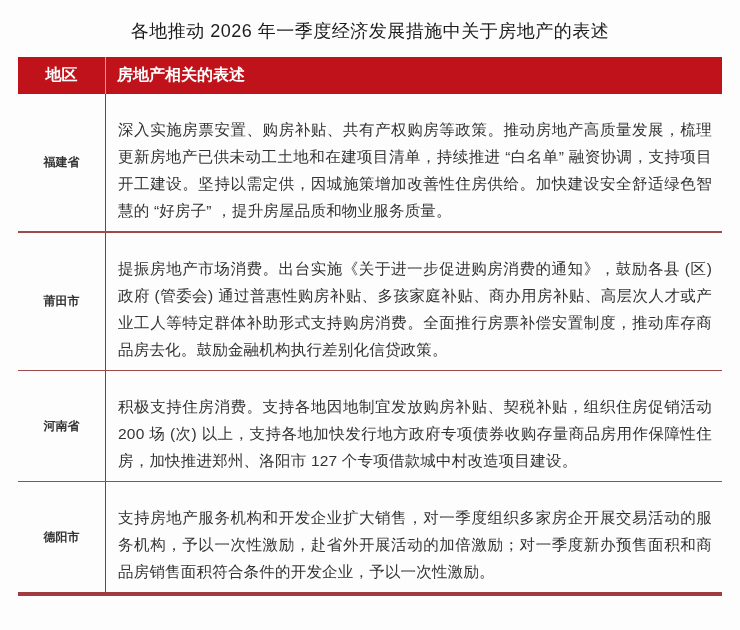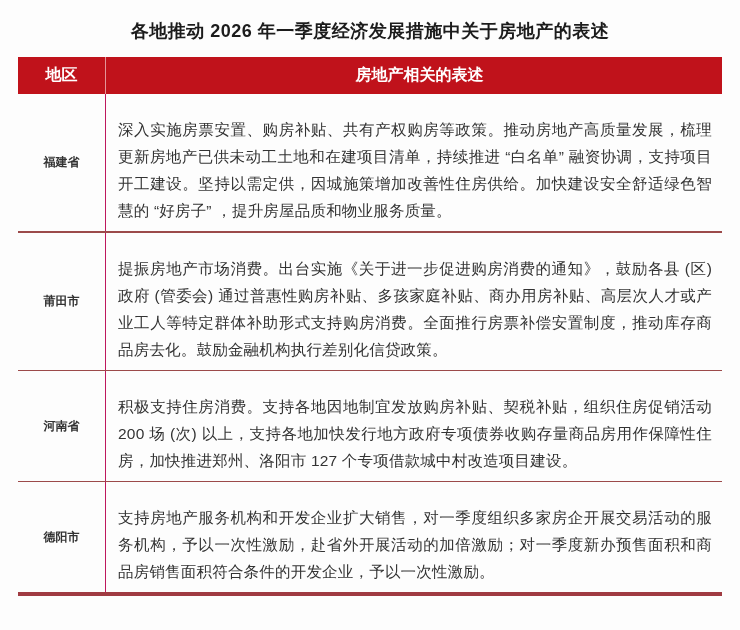--- a/index.html
+++ b/index.html
@@ -15,21 +15,21 @@
   .page {
     width: 740px;
     height: 630px;
     box-sizing: border-box;
     position: relative;
   }
   .title {
     padding-top: 19px;
     text-align: center;
     font-size: 18px;
-    font-weight: bold;
+    font-weight: normal;
     color: #1c1c1c;
     letter-spacing: 0.5px;
   }
   .table {
     margin: 14px 18px 0 18px;
     width: 704px;
   }
   .thead {
     display: flex;
     background: #c0121b;
@@ -45,21 +45,20 @@
     flex: none;
     text-align: center;
     border-right: 1px solid rgba(255,255,255,0.55);
     align-self: stretch;
     display: flex;
     align-items: center;
     justify-content: center;
   }
   .thead .col-desc {
     flex: 1;
-    text-align: center;
   }
   .trow {
     display: flex;
     border-bottom: 1px solid #9c4a4a;
     background: #fdfdfd;
   }
   .trow:last-child {
     border-bottom: 4px solid #a03b42;
   }
   .region-cell {

